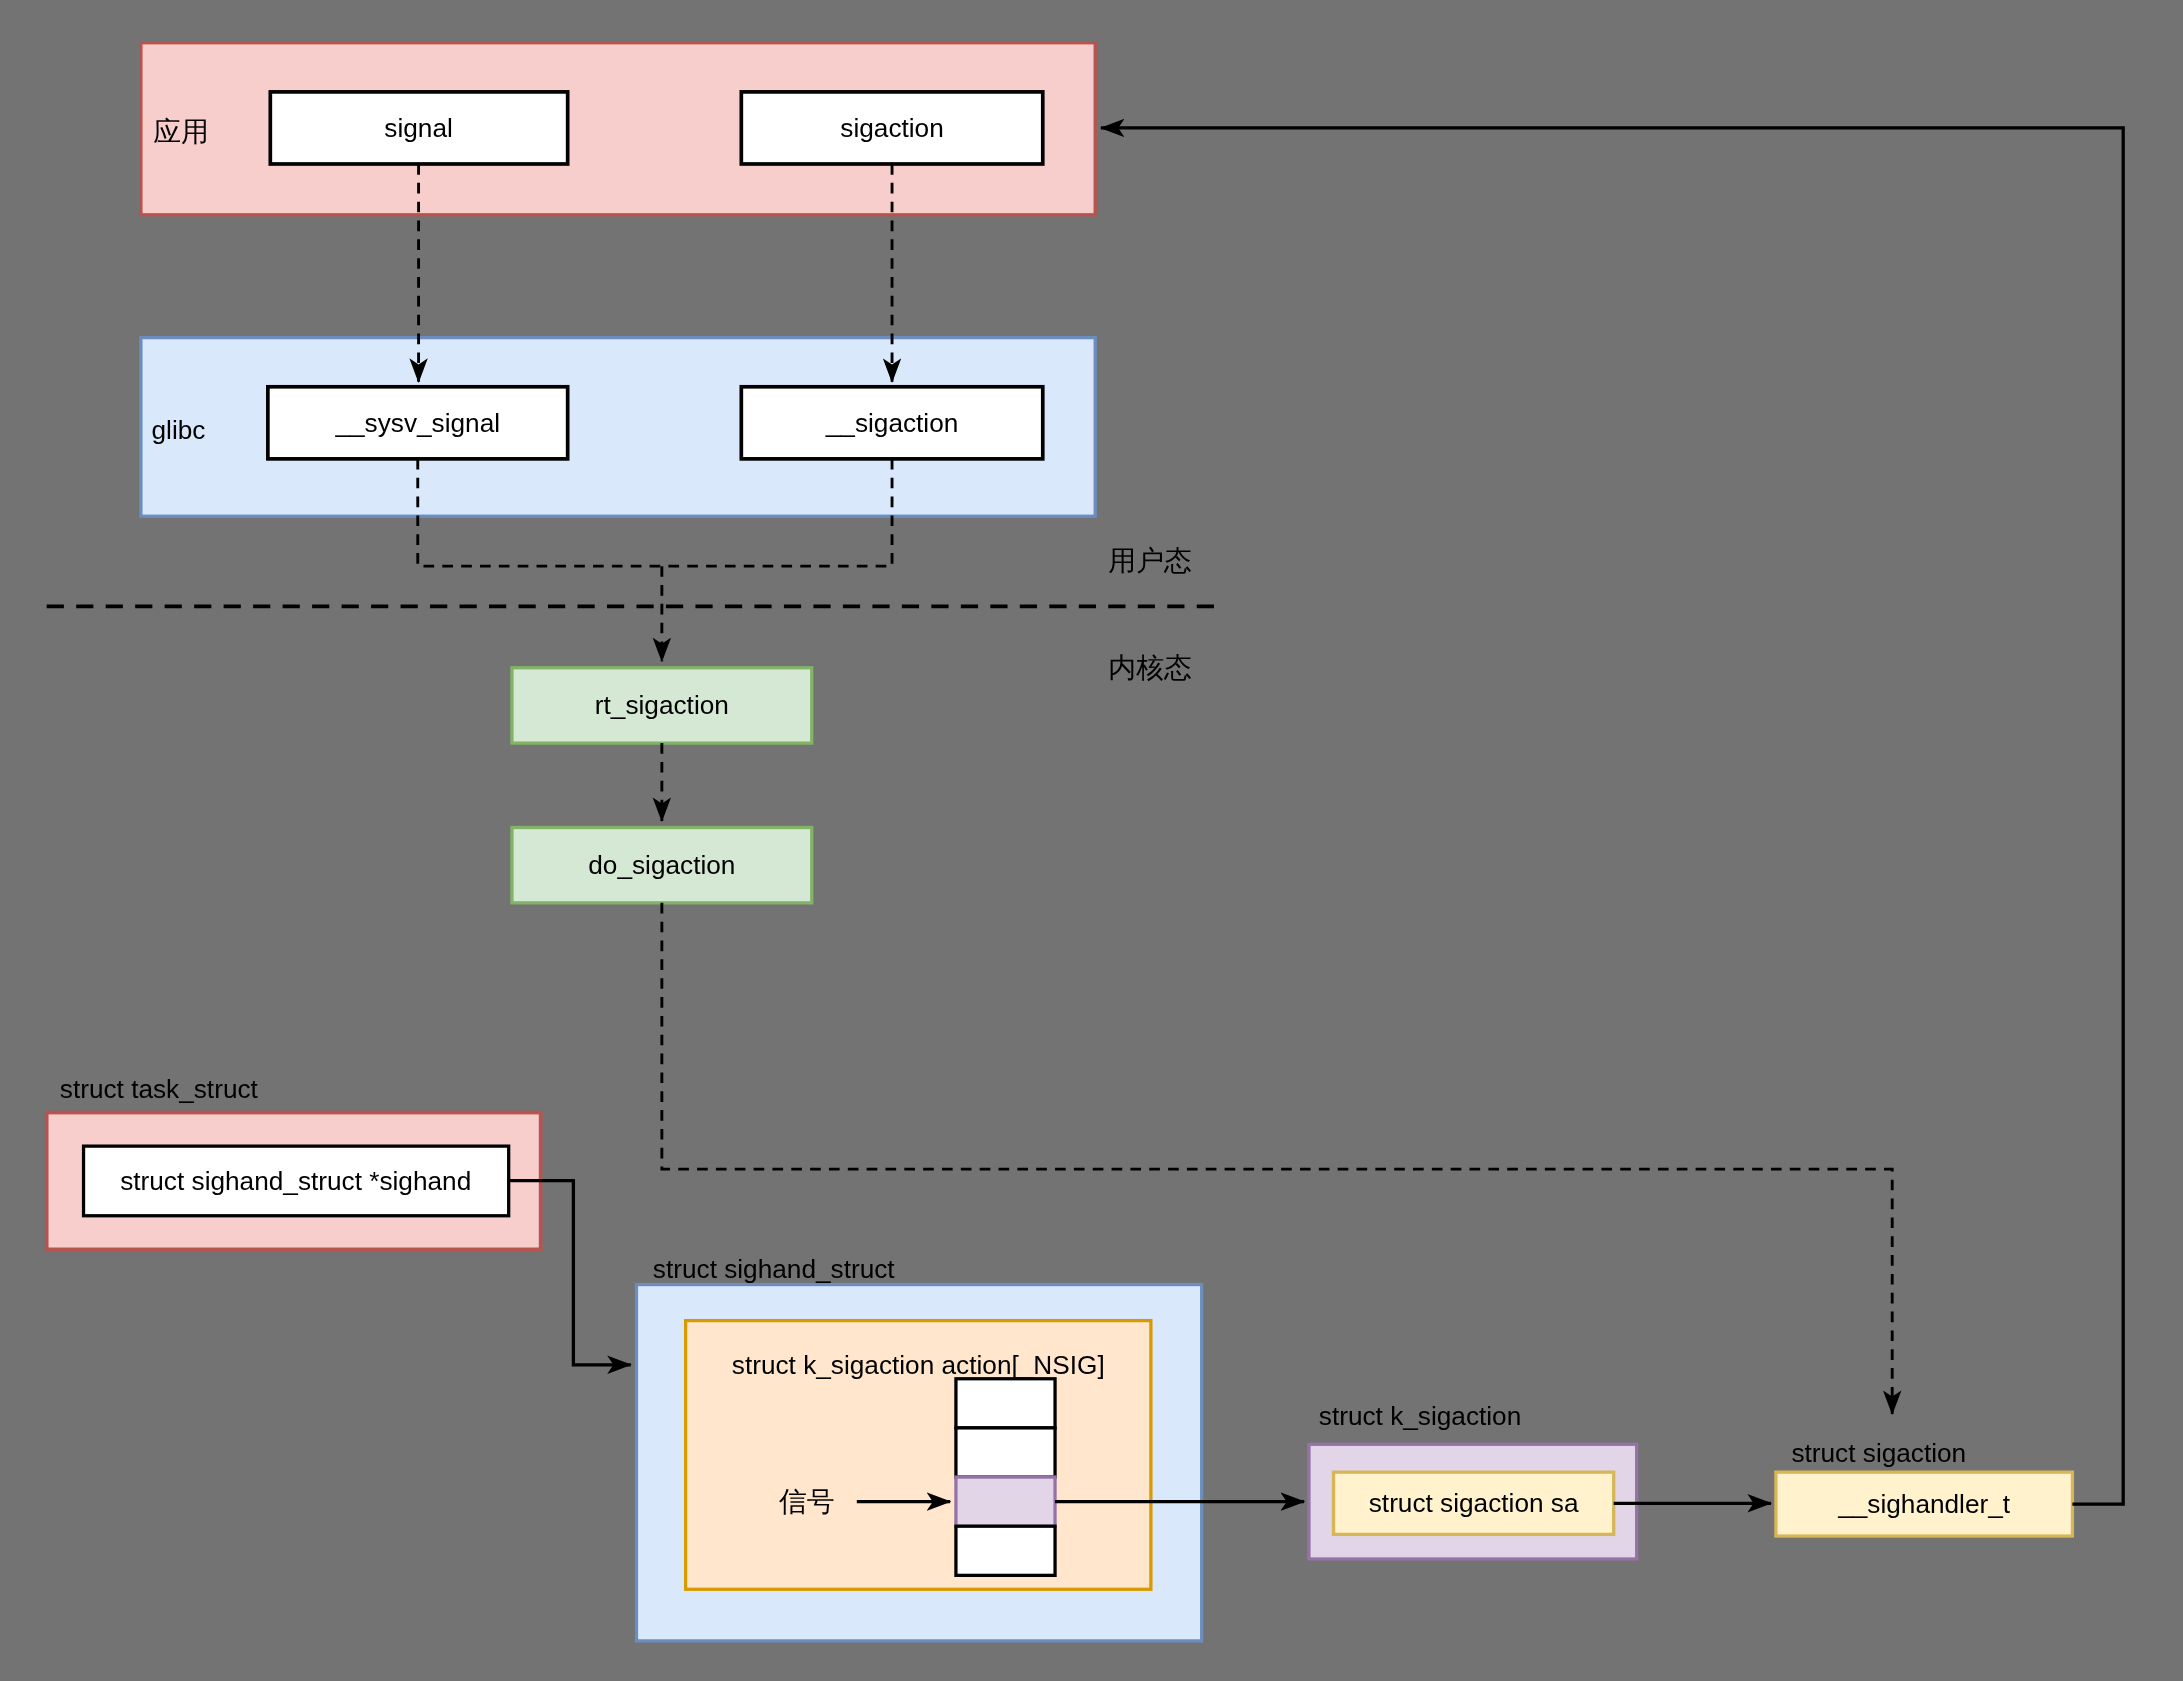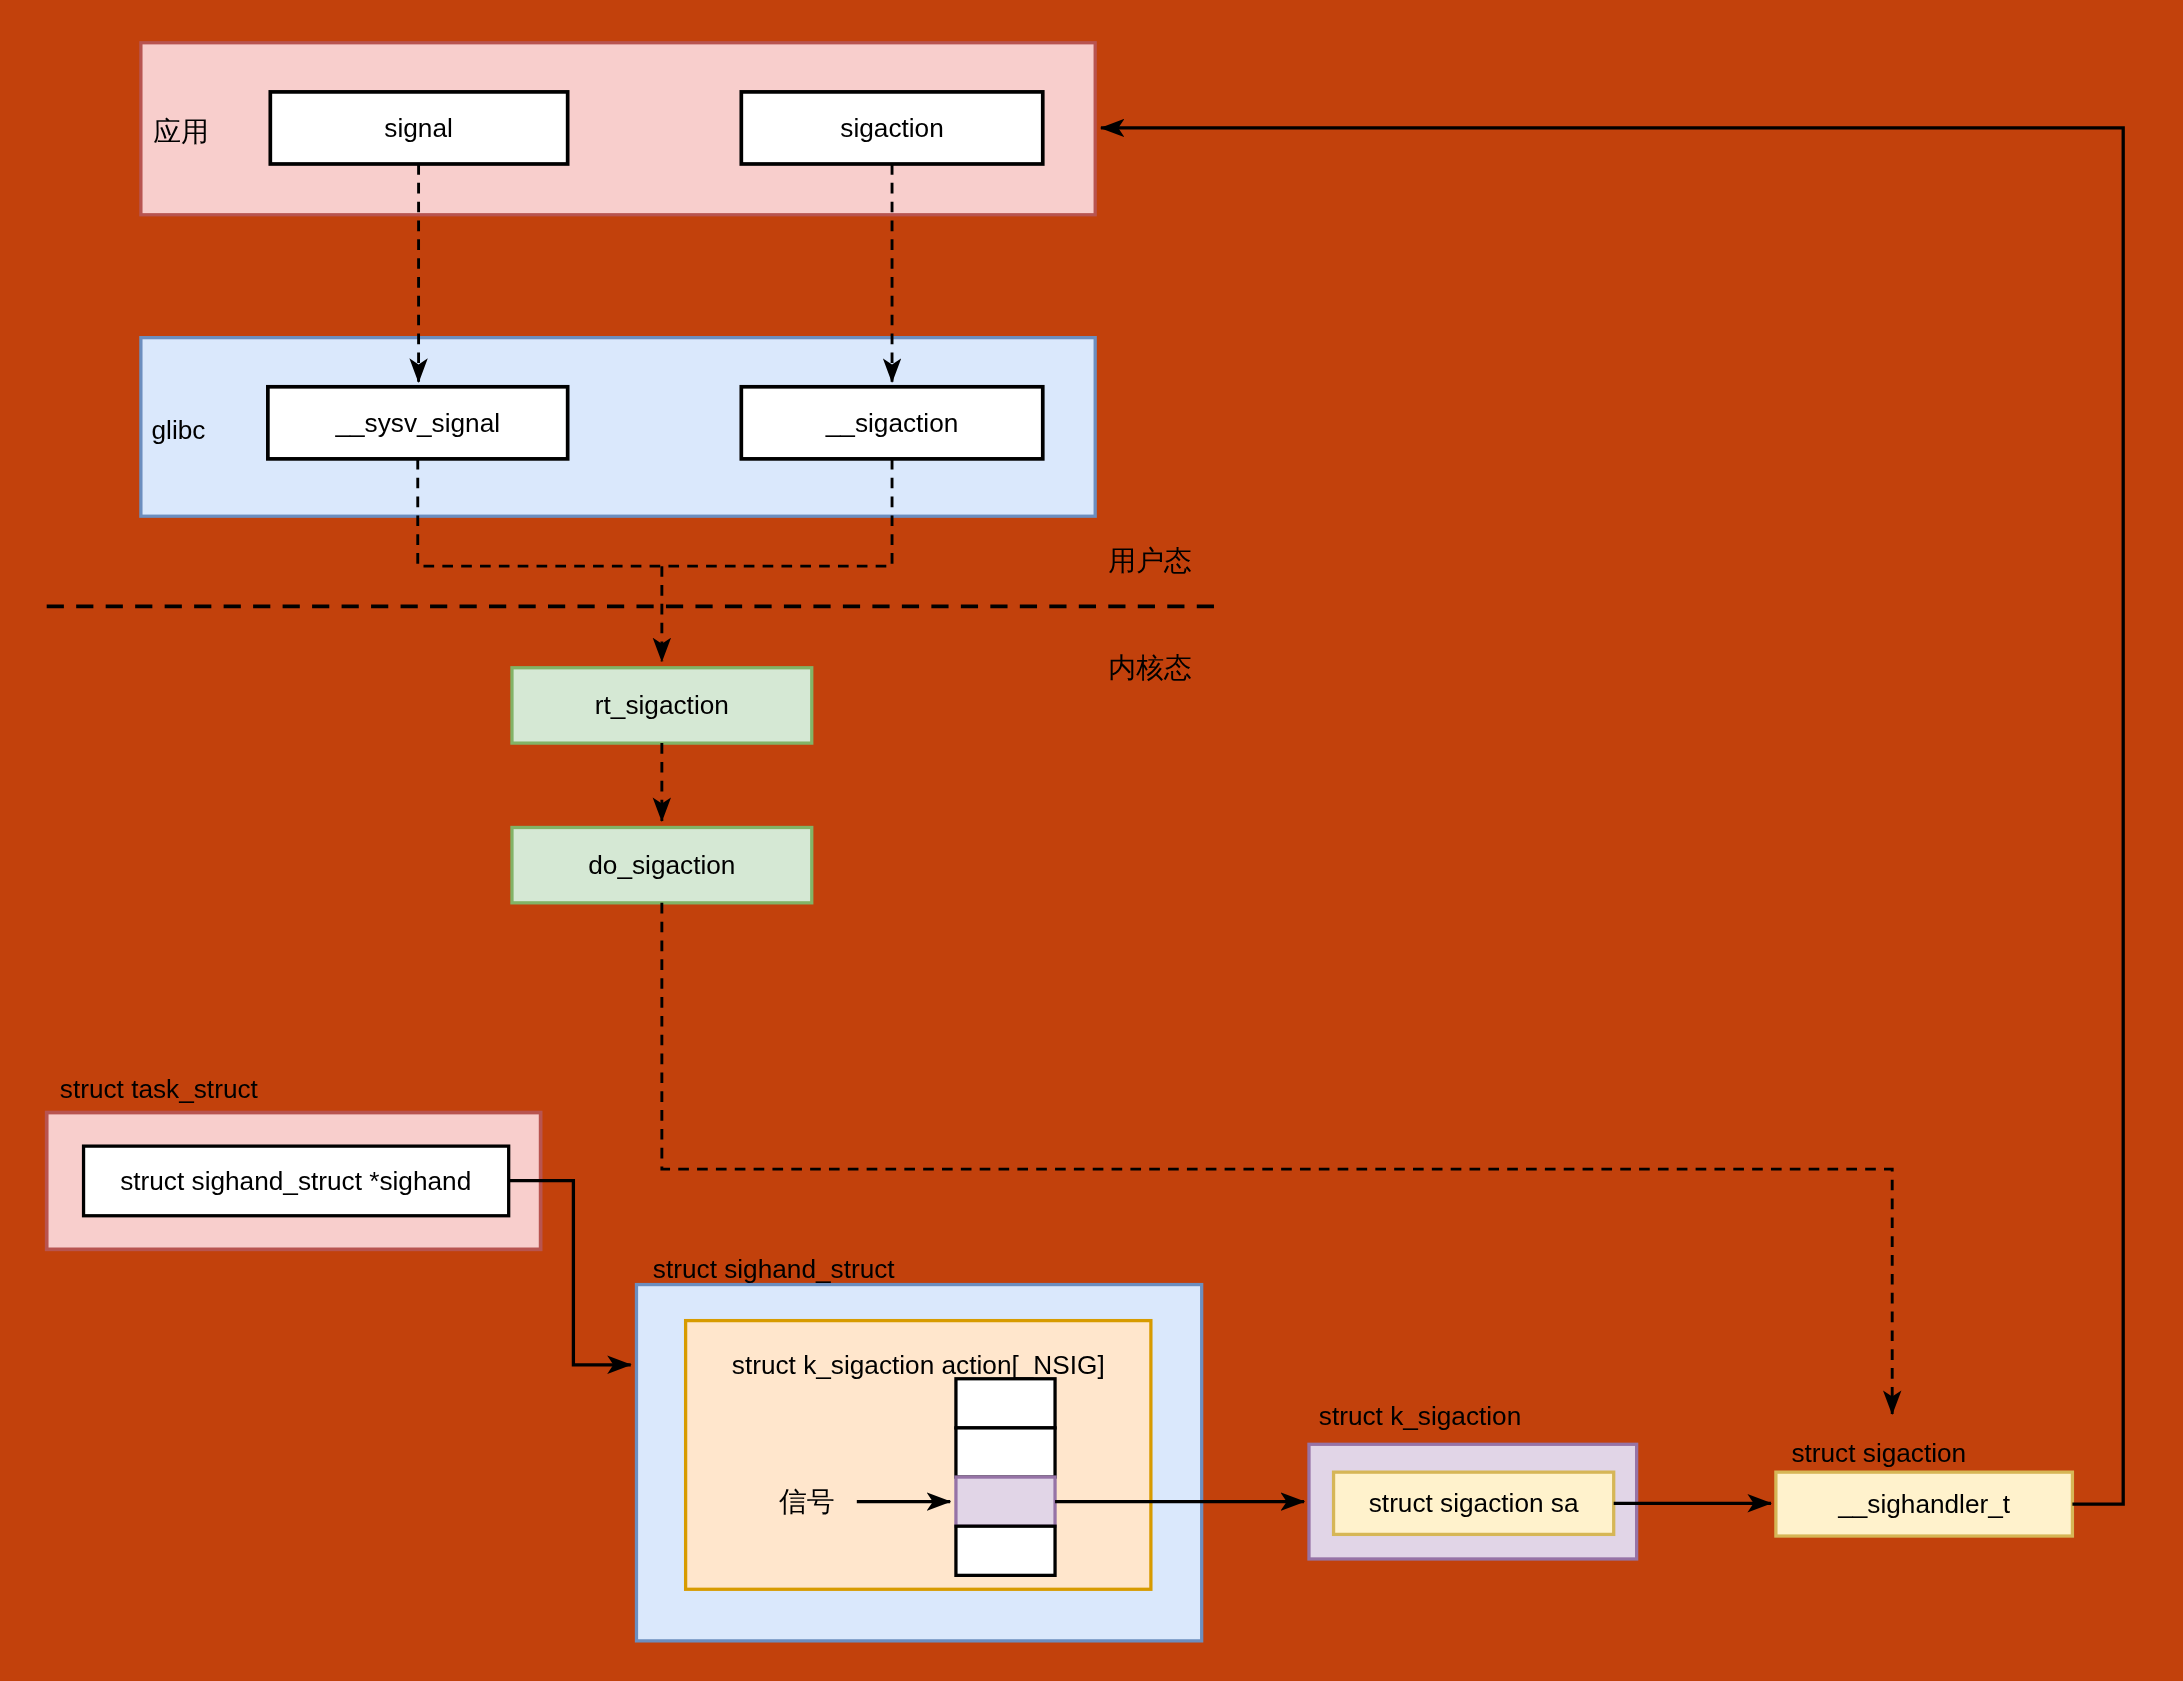--- a/index.html
+++ b/index.html
@@ -7,21 +7,21 @@
     padding: 0;
     background: #ffffff;
     width: 2183px;
     height: 1682px;
     overflow: hidden;
   }
   .canvas-wrap {
     position: relative;
     width: 2183px;
     height: 1682px;
-    background: #c2410c;
+    background: #737373;
   }
   svg { display: block; }
   text {
     fill: #000000;
     font-family: "Liberation Sans", "DejaVu Sans", sans-serif;
     font-size: 32px;
   }
   text.cjk {
     font-family: "DejaVu Serif", "Liberation Serif", serif;
     font-size: 34px;

